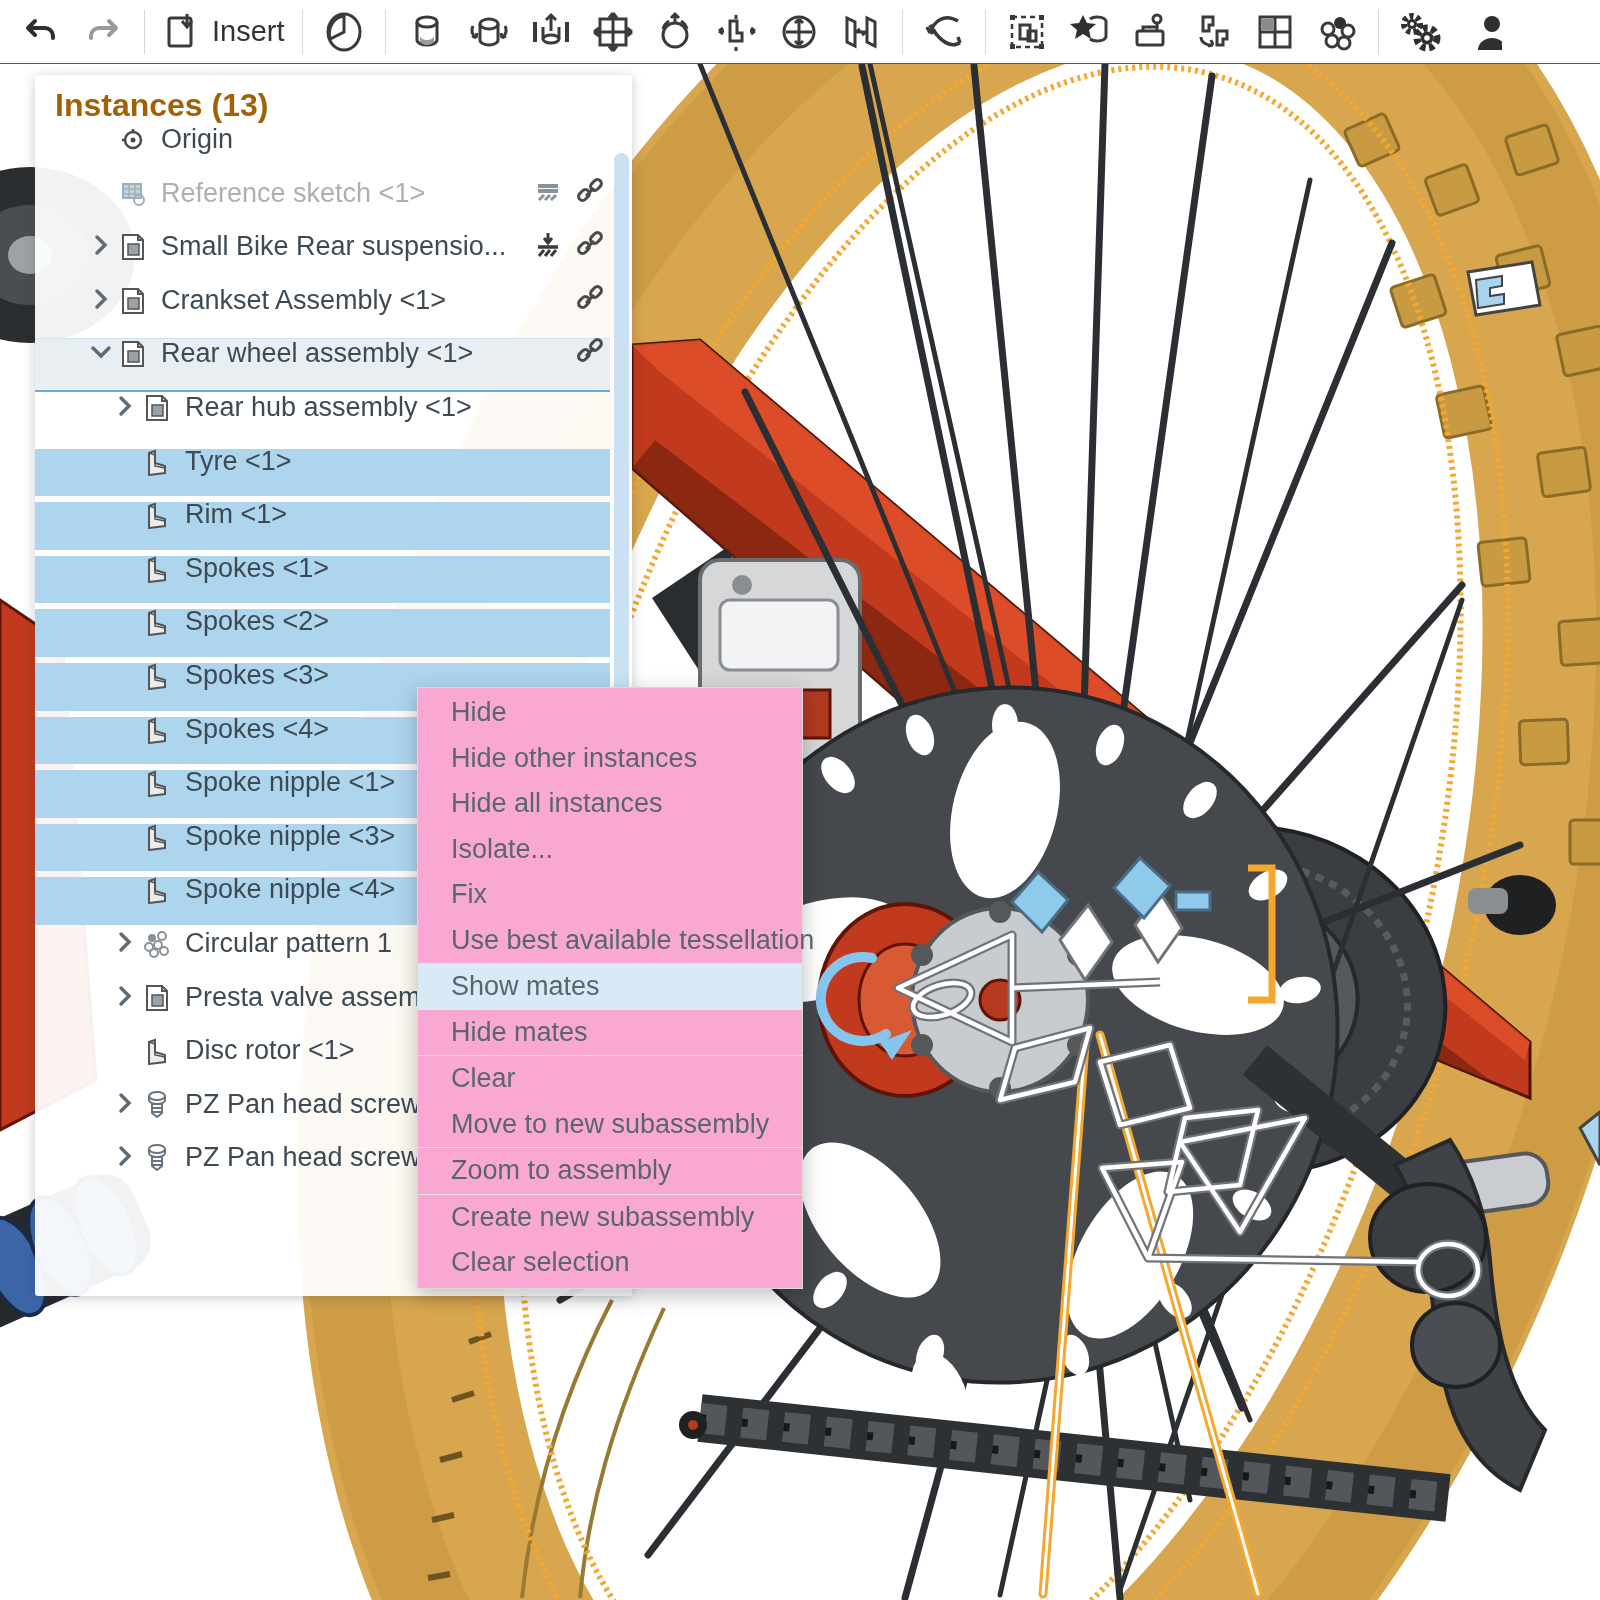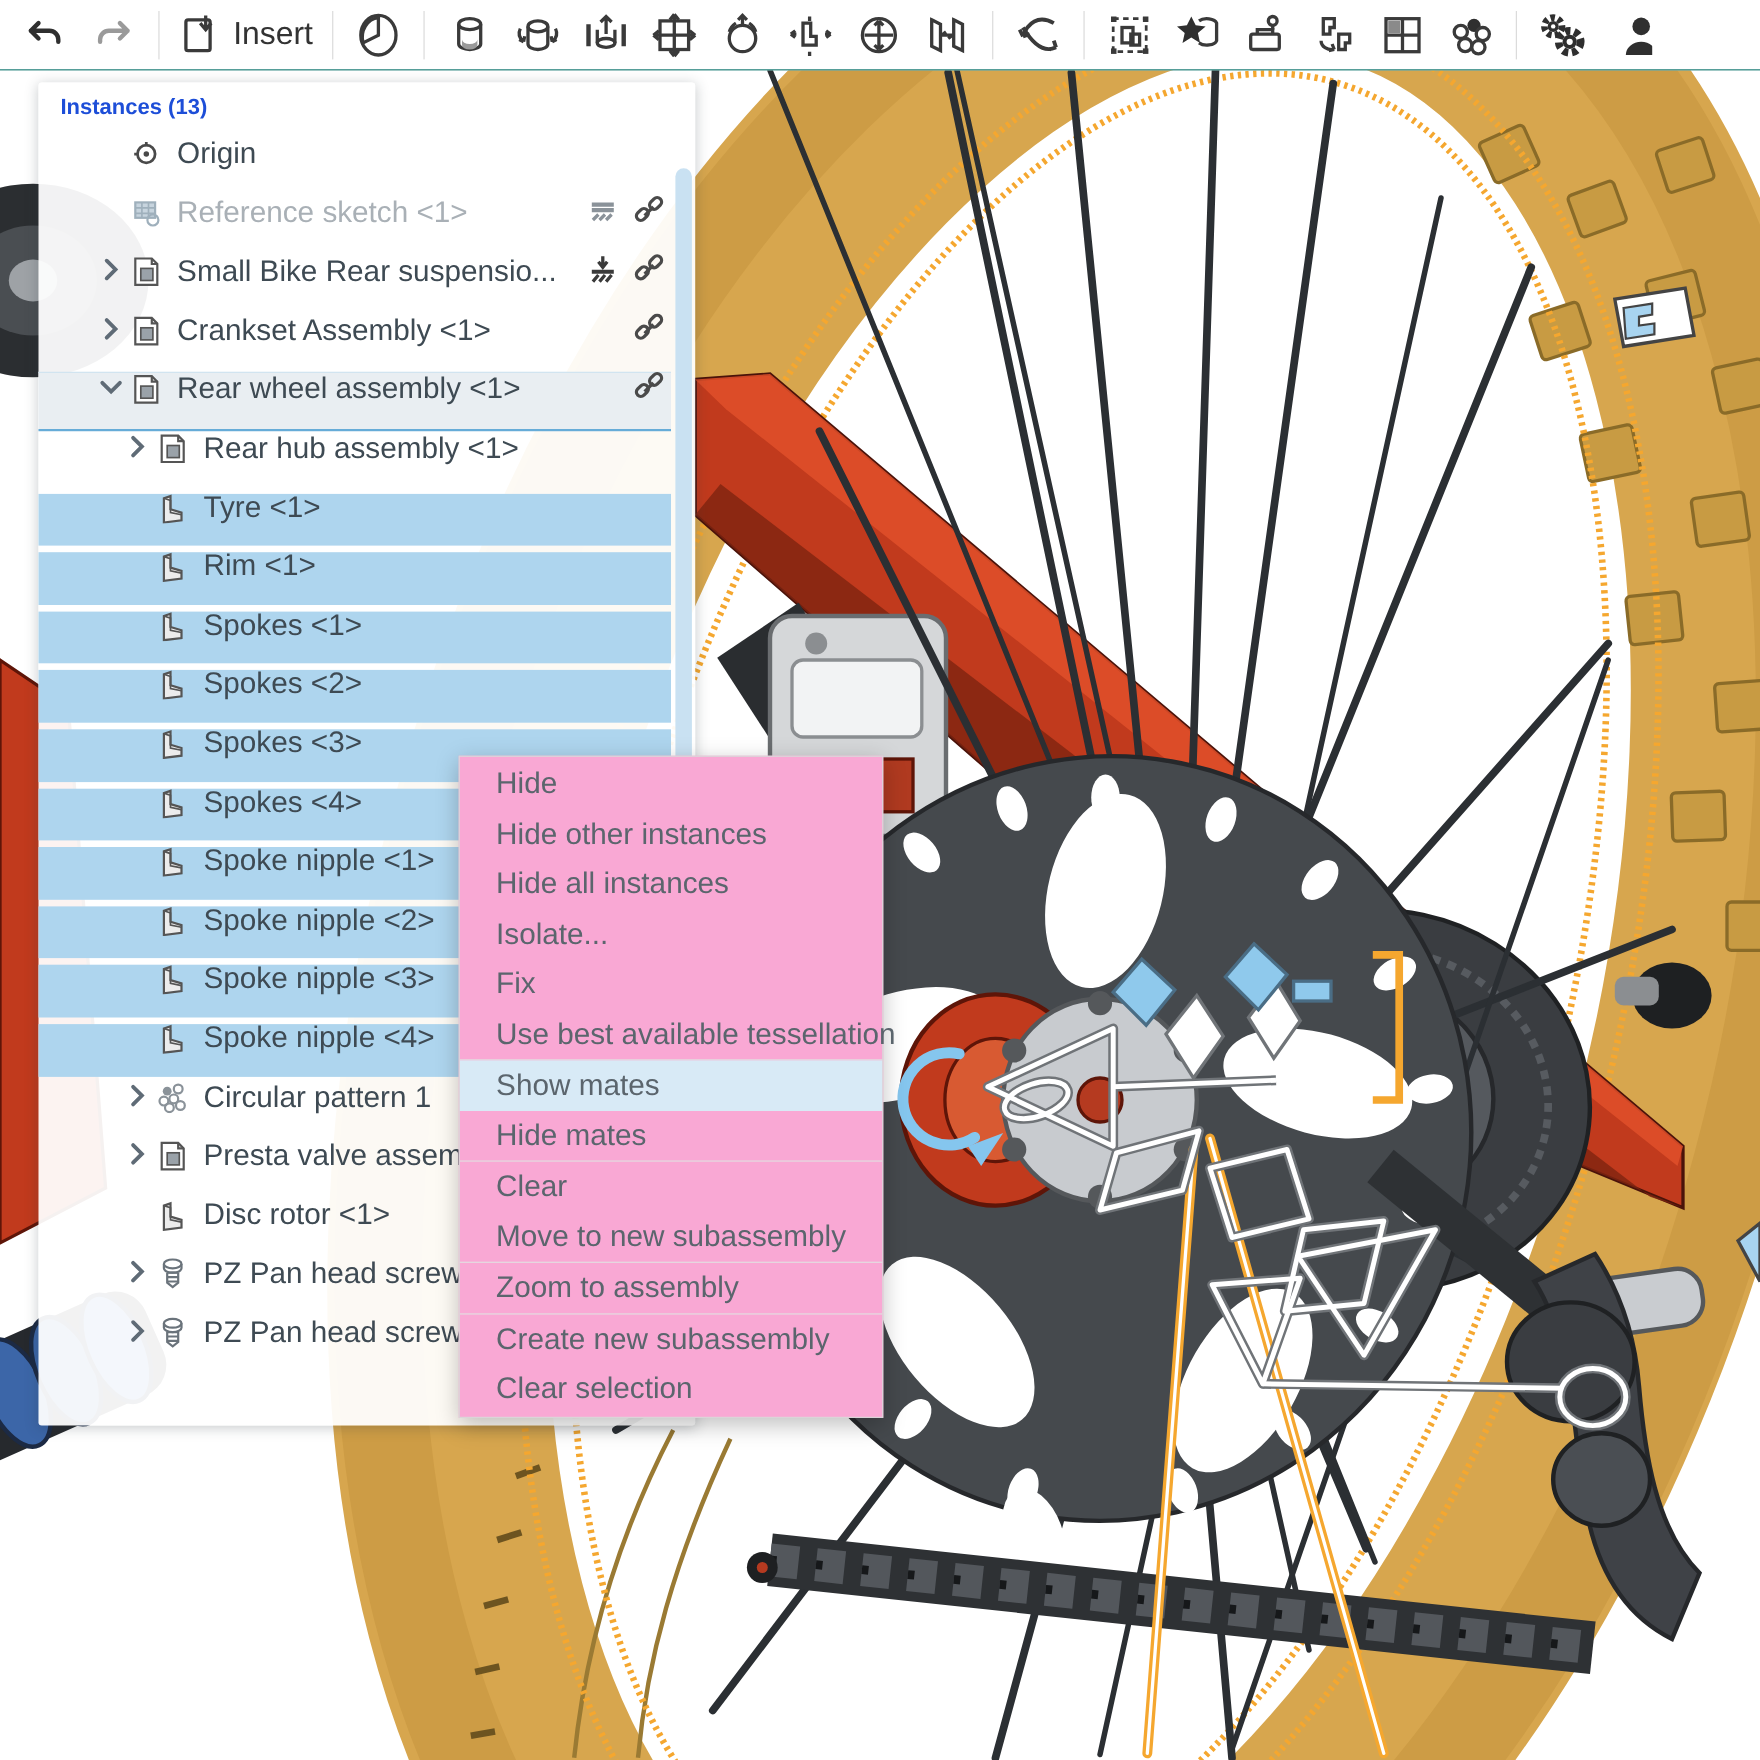--- a/index.html
+++ b/index.html
@@ -12,21 +12,21 @@
         margin:0 7px;border-radius:4px;cursor:pointer;flex:0 0 auto;}
   .tbtn svg{display:block;}
   .tsep{width:1px;height:44px;background:#d7d7d7;margin:0 10px;flex:0 0 auto;}
   .insert-label{font-size:29px;color:#333;margin-left:10px;}
   
   .viewport{position:absolute;left:0;top:63px;width:1600px;height:1537px;background:#fff;}
   
   .panel{position:absolute;left:35px;top:75px;width:597px;height:1221px;
          background:rgba(255,255,255,0.94);border-radius:3px;z-index:20;
          box-shadow:0 2px 12px rgba(40,50,60,0.25);}
-  .panel-title{padding:12px 0 0 20px;height:37px;font-size:20px;font-weight:bold;color:#1d4ed8;}
+  .panel-title{padding:12px 0 0 20px;height:37px;font-size:32px;font-weight:bold;color:#a16207;}
   .rows{position:relative;}
   .row{position:relative;height:53.6px;display:flex;align-items:center;cursor:pointer;}
   .row .inner{position:relative;z-index:2;display:flex;align-items:flex-start;width:100%;height:100%;}
   .lvl0 .inner{padding-left:52px;}
   .lvl1 .inner{padding-left:76px;}
   .chev{width:28px;height:28px;display:flex;align-items:center;justify-content:center;flex:0 0 28px;}
   .chev.open svg{transform:rotate(90deg);}
   .ticon{width:32px;height:32px;margin:0 12px 0 2px;display:flex;align-items:center;justify-content:center;flex:0 0 32px;}
   .lbl{font-size:27px;color:#3e4a53;white-space:nowrap;}
   .row.grayed .lbl{color:#a9b0b6;}
@@ -680,32 +680,20 @@
       </div>
       <div class="row lvl1 sel">
         <div class="inner">
           <span class="chev"></span>
           <span class="ticon">
             <svg width="28" height="28" viewBox="0 0 28 28">
                 <path d="M6 5 l6 -2 v12 l10 3 v7 l-16 2 Z" fill="#ececec" stroke="#555" stroke-width="2"></path>
                 <path d="M6 5 l6 2 v11 l10 2 M12 7 l-6 -2" fill="none" stroke="#555" stroke-width="1.5"></path>
               </svg>
           </span>
-          <span class="lbl">Spoke nipple &lt;2&gt;</span>
-        </div>
-      </div>
-      <div class="row lvl1 sel">
-        <div class="inner">
-          <span class="chev"></span>
-          <span class="ticon">
-            <svg width="28" height="28" viewBox="0 0 28 28">
-                <path d="M6 5 l6 -2 v12 l10 3 v7 l-16 2 Z" fill="#ececec" stroke="#555" stroke-width="2"></path>
-                <path d="M6 5 l6 2 v11 l10 2 M12 7 l-6 -2" fill="none" stroke="#555" stroke-width="1.5"></path>
-              </svg>
-          </span>
           <span class="lbl">Spoke nipple &lt;3&gt;</span>
         </div>
       </div>
       <div class="row lvl1 sel">
         <div class="inner">
           <span class="chev"></span>
           <span class="ticon">
             <svg width="28" height="28" viewBox="0 0 28 28">
                 <path d="M6 5 l6 -2 v12 l10 3 v7 l-16 2 Z" fill="#ececec" stroke="#555" stroke-width="2"></path>
                 <path d="M6 5 l6 2 v11 l10 2 M12 7 l-6 -2" fill="none" stroke="#555" stroke-width="1.5"></path>

